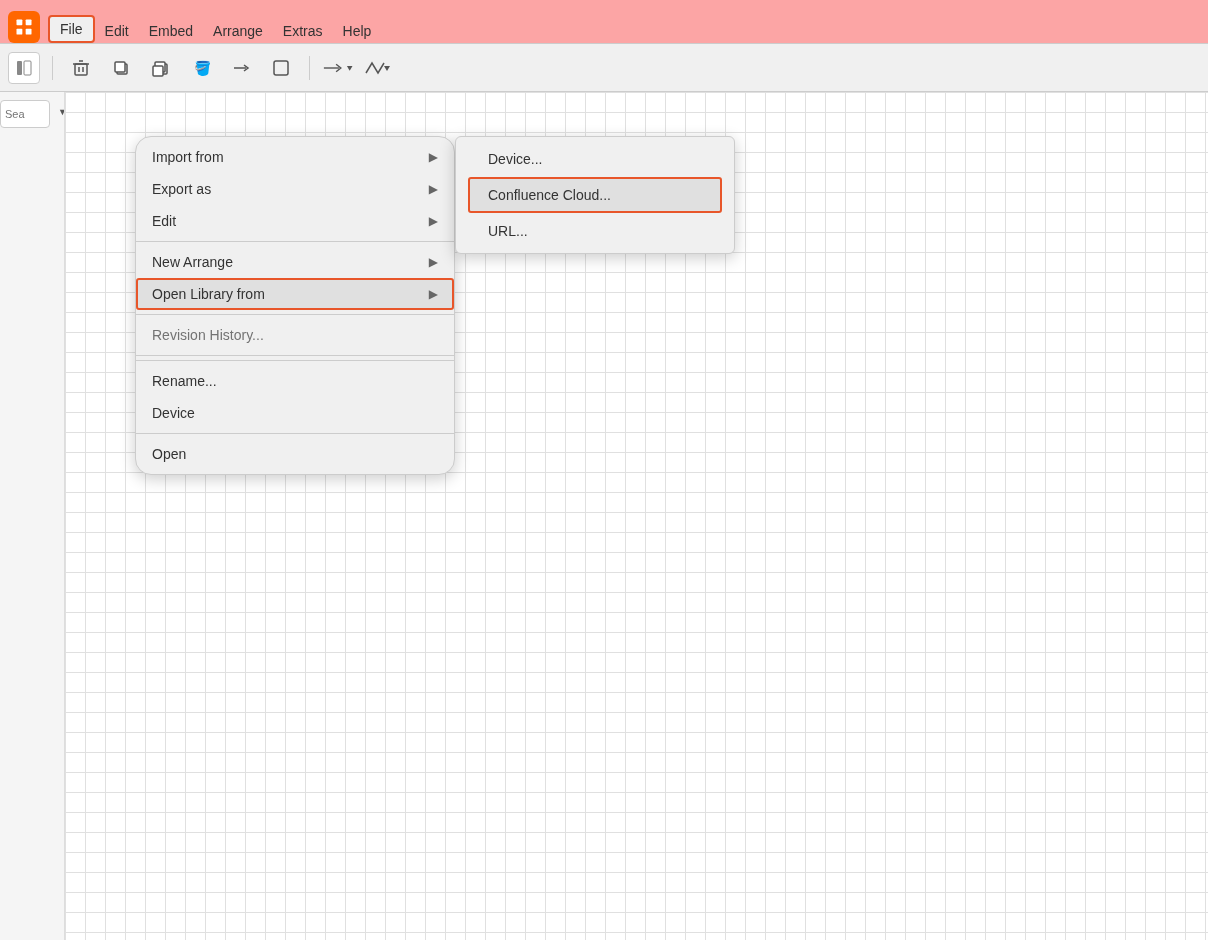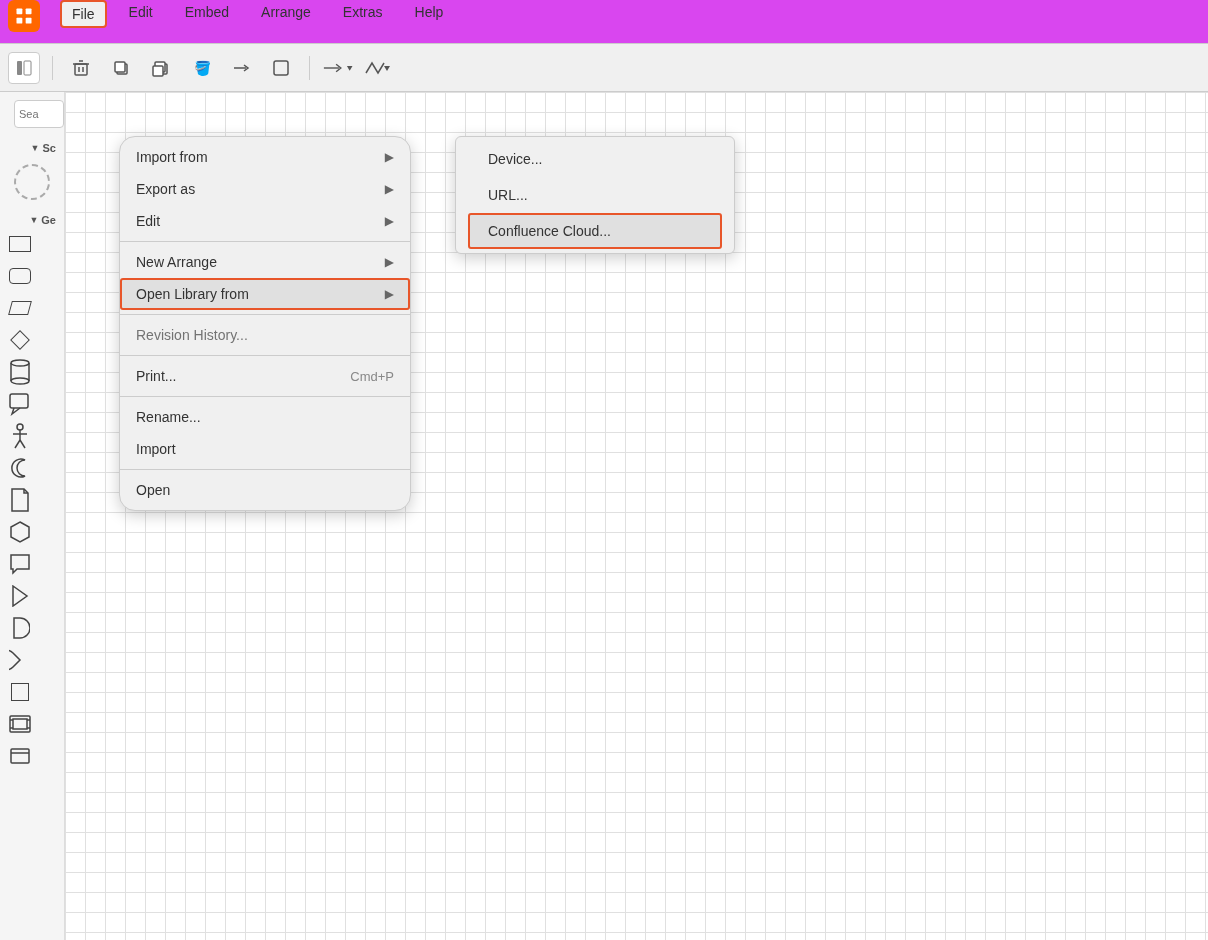--- a/index.html
+++ b/index.html
@@ -18,26 +18,26 @@
       width: 100%;
       height: 100%;
       display: flex;
       flex-direction: column;
       position: relative;
     }
 
     
     .menu-bar {
       display: flex;
-      align-items: flex-start;
-      background: #d946ef;
+      align-items: flex-end;
+      background: #fca5a5;
       border-bottom: 1px solid #ccc;
       height: 44px;
       padding: 0 8px;
-      gap: 12px;
+      gap: 0;
       position: relative;
       z-index: 10;
     }
 
     .app-logo {
       width: 32px;
       height: 32px;
       background: #f60;
       border-radius: 6px;
       display: flex;
@@ -113,22 +113,22 @@
       flex: 1;
       overflow: hidden;
     }
 
     
     .left-sidebar {
       width: 65px;
       background: #f5f5f5;
       border-right: 1px solid #ddd;
       display: flex;
-      flex-direction: column;
-      align-items: flex-end;
+      flex-direction: row;
+      align-items: flex-start;
       padding: 8px 0;
       overflow: hidden;
     }
 
     .sidebar-search {
       width: 50px;
       height: 28px;
       border: 1px solid #ccc;
       border-radius: 4px;
       background: white;
@@ -145,22 +145,22 @@
         linear-gradient(#e0e0e0 1px, transparent 1px),
         linear-gradient(90deg, #e0e0e0 1px, transparent 1px);
       background-size: 20px 20px;
       background-color: #fff;
       position: relative;
     }
 
     .file-menu {
       position: absolute;
       top: 44px;
-      left: 54px;
-      width: 292px;
+      left: 70px;
+      width: 320px;
       background: #f0f0f0;
       border: 1px solid #ccc;
       border-radius: 16px;
       box-shadow: 0 4px 16px rgba(0,0,0,0.2);
       padding: 4px 0;
       z-index: 200;
     }
 
     .file-menu-item {
       display: flex;
@@ -516,55 +516,51 @@
 
         <div class="file-menu-divider"></div>
 
         <div class="file-menu-item disabled">
           <span>Revision History...</span>
         </div>
 
         <div class="file-menu-divider"></div>
 
 
-        <div class="file-menu-item">
-          <span>Print...</span>
-          <span class="shortcut">Cmd+P</span>
-        </div>
 
         <div class="file-menu-divider"></div>
 
         <div class="file-menu-item">
           <span>Rename...</span>
         </div>
 
         <div class="file-menu-item">
-          <span>Import</span>
+          <span>Device</span>
         </div>
 
         <div class="file-menu-divider"></div>
 
         <div class="file-menu-item">
           <span>Open</span>
         </div>
       </div>
 
       <div class="submenu">
 
         <div class="submenu-item">
           <span>Device...</span>
         </div>
 
+        <div class="submenu-item highlighted">
+          <span>Confluence Cloud...</span>
+        </div>
+
         <div class="submenu-item">
           <span>URL...</span>
         </div>
 
-        <div class="submenu-item highlighted">
-          <span>Confluence Cloud...</span>
-        </div>
-
       </div>
 
     </div>
 
   </div>
 
 </div>
 
 </body></html>

